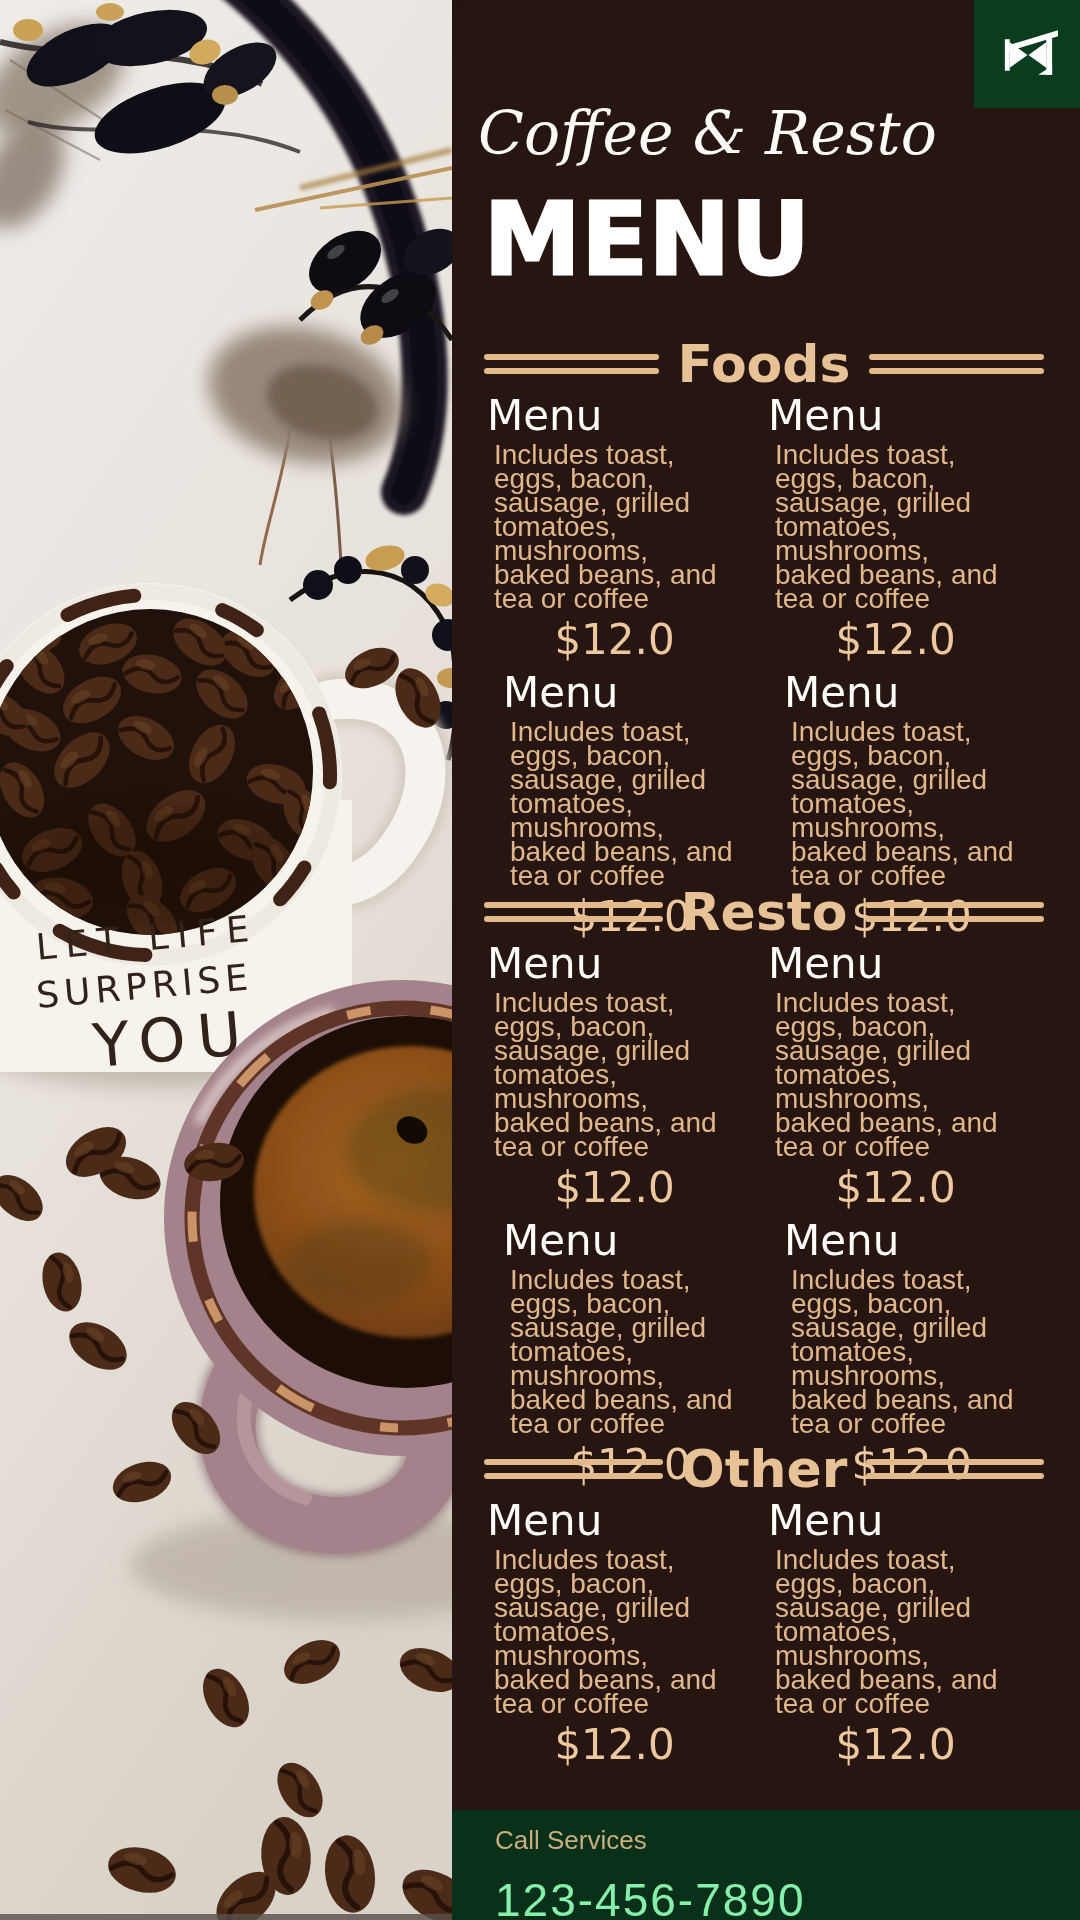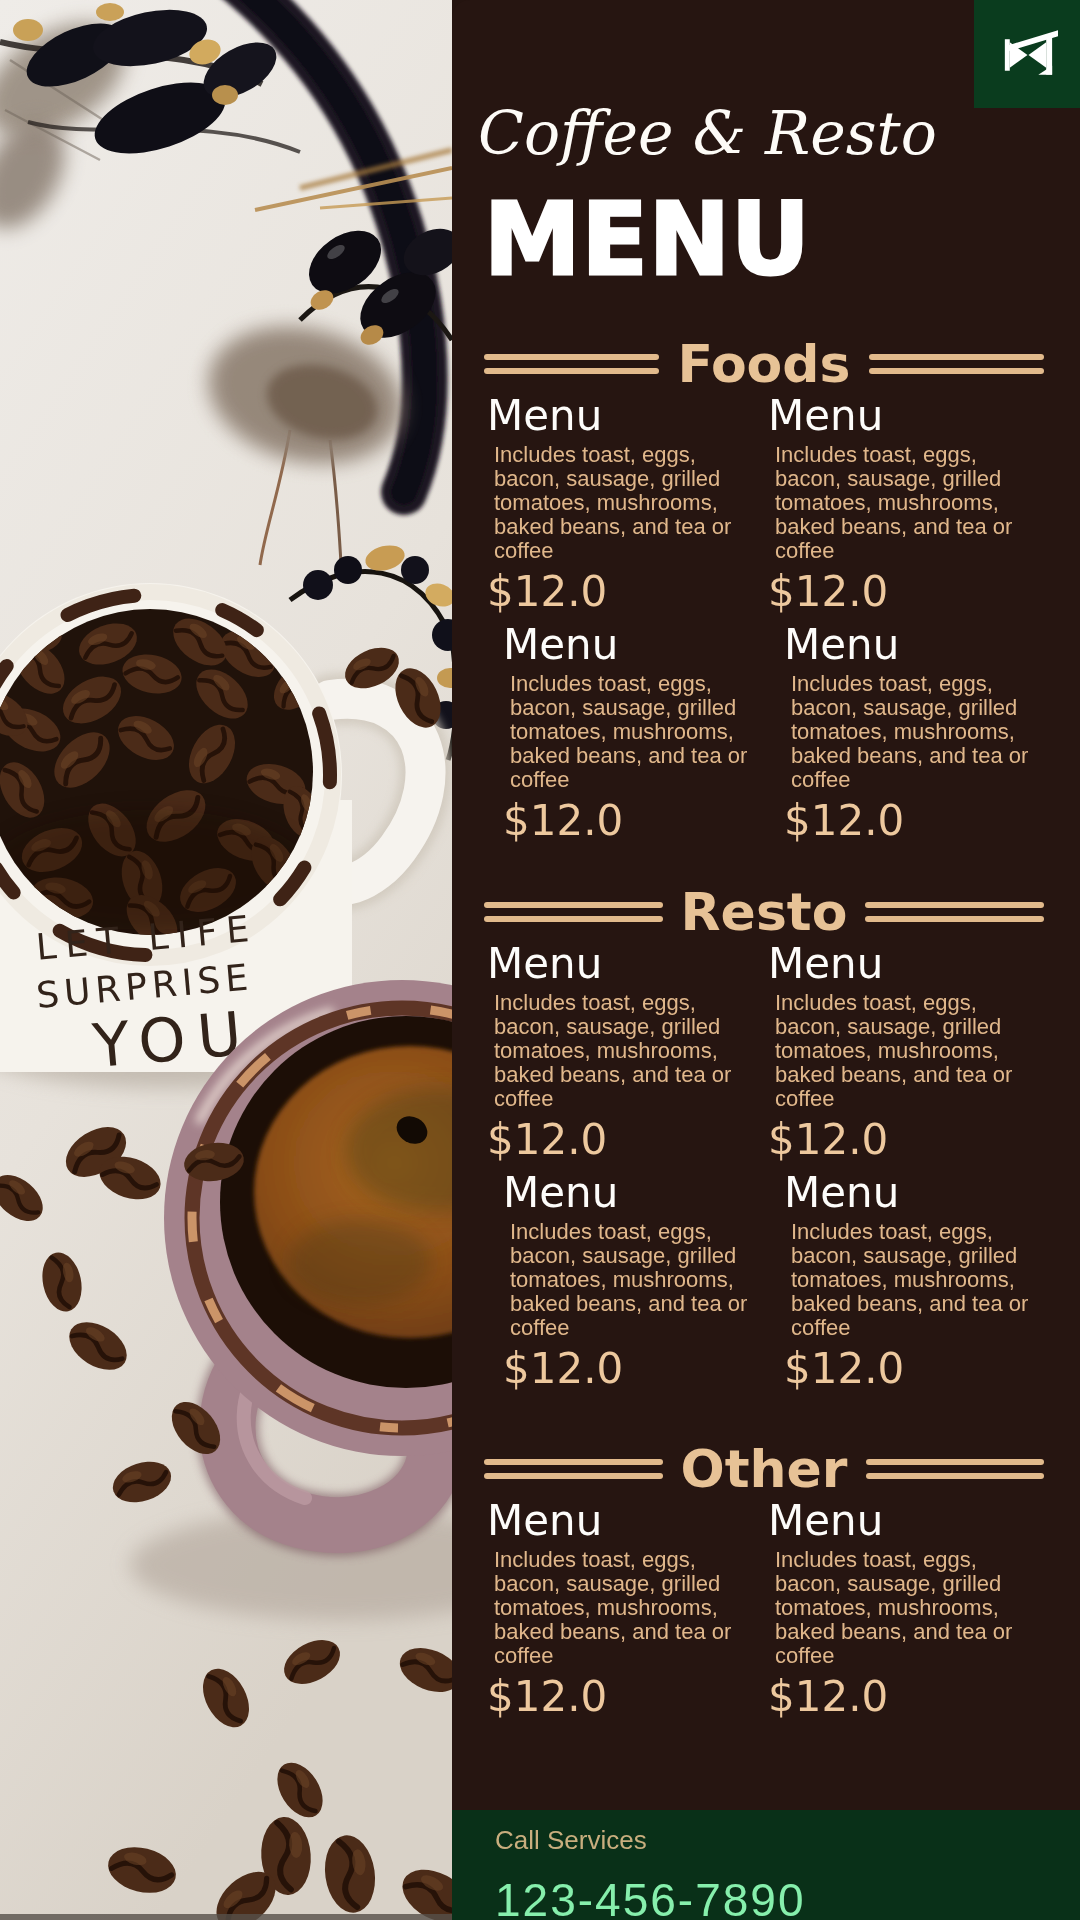--- a/index.html
+++ b/index.html
@@ -27,22 +27,22 @@
   .section-title{margin:18px 18px;font-family:"DejaVu Sans",sans-serif;font-weight:bold;
                  font-size:52px;line-height:1.05;color:#e7c296;white-space:nowrap;}
   .dbl{flex:1;display:flex;flex-direction:column;gap:8px;}
   .dbl i{display:block;height:6px;background:#e2ba8c;border-radius:3px;}
   .items{display:grid;grid-template-columns:255px 255px;column-gap:26px;row-gap:6px;
          margin-left:3px;margin-top:0;}
   .menu-item.row2{transform:translateX(16px);}
   .item-name{margin:0;font-family:"DejaVu Sans",sans-serif;font-weight:500;
              font-size:42px;line-height:1.12;color:#fdfcfa;}
   .item-desc{margin:4px 0 0 0;padding-left:7px;width:238px;
-             font-family:"Liberation Sans",sans-serif;font-size:22px;line-height:24px;color:#e0b78b;}
-  .item-price{margin-top:6px;text-align:left;font-family:"DejaVu Sans",sans-serif;
+             font-family:"Liberation Sans",sans-serif;font-size:28px;line-height:24px;color:#e0b78b;}
+  .item-price{margin-top:6px;text-align:center;font-family:"DejaVu Sans",sans-serif;
               font-size:42px;line-height:1.1;color:#edc89e;}
   
   .footer{position:absolute;left:0;bottom:0;width:628px;height:110px;background:#093018;
           box-sizing:border-box;padding:15px 0 0 43px;}
   .footer-label{font-family:"Liberation Sans",sans-serif;font-size:26px;color:#c9ae7e;}
   .footer-phone{margin-top:17px;font-family:Liberation Sans, sans-serif;font-size:46px;
                 letter-spacing:2px;color:#86efac;}
 </style>
 </head>
 <body>

